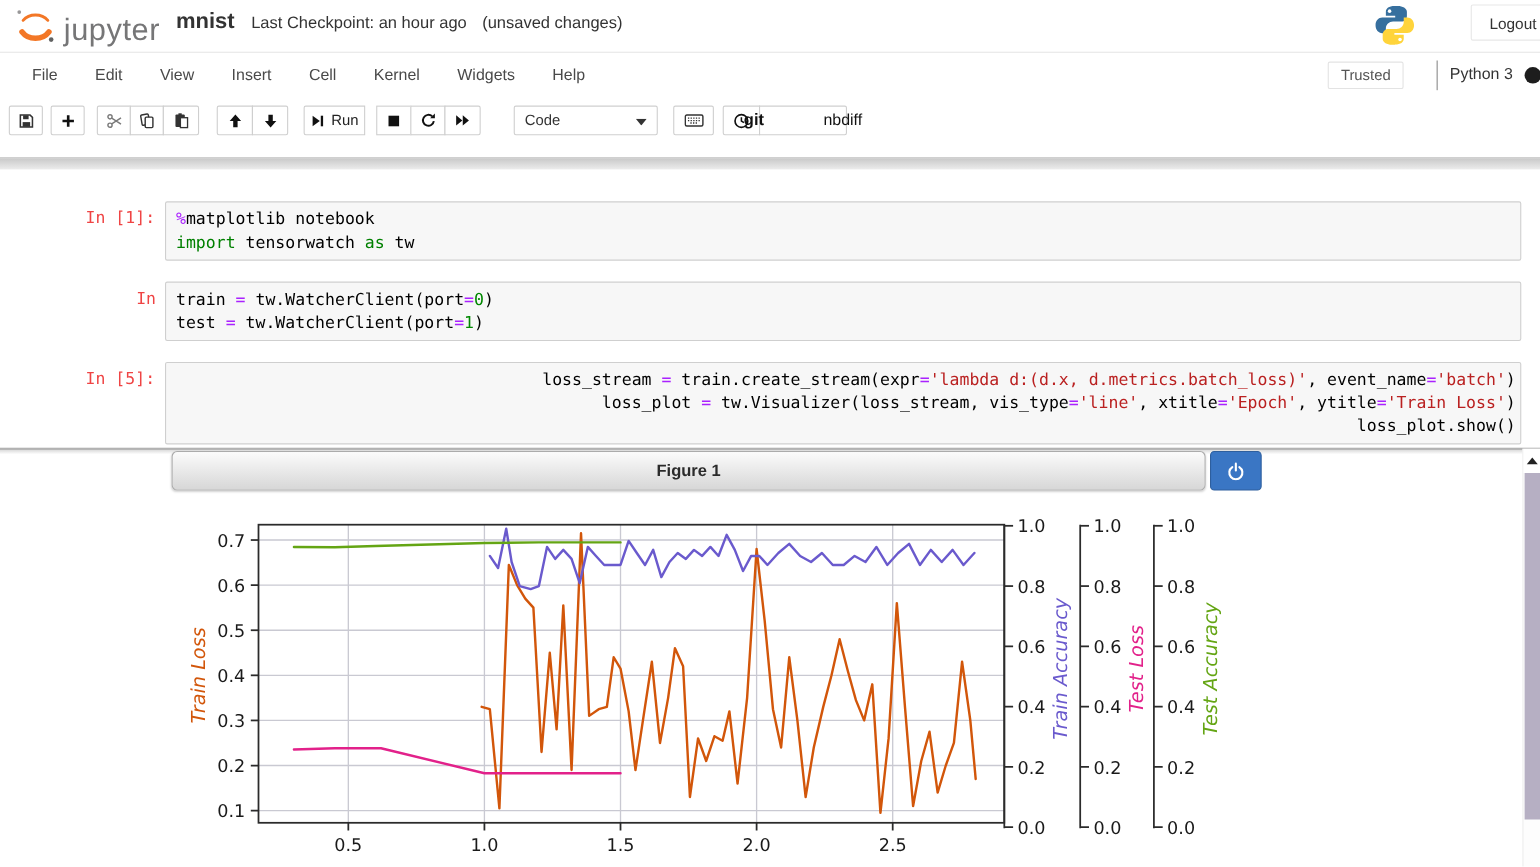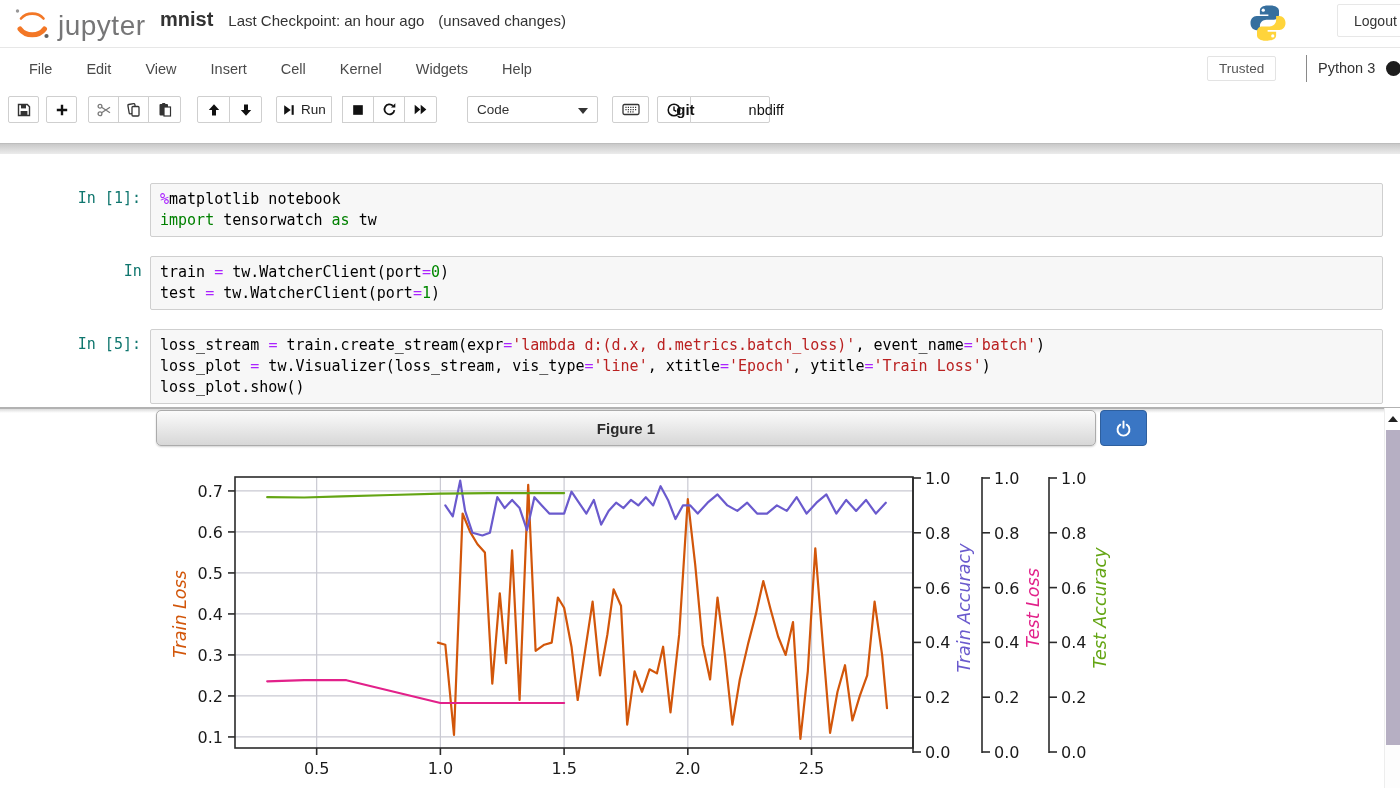--- a/index.html
+++ b/index.html
@@ -47,21 +47,21 @@
   .codesel .caret { margin-left:auto; }
   .gitbtn { font-size:14.5px; color:#111;gap:48px; }
   .gitbold { font-weight:700; margin-right:6px; font-size:15px; }
 
   
   .band { position:absolute; left:0; top:143px; width:1400px; height:11px;
           background:linear-gradient(#c9c9c9,#ececec); border-top:1px solid #bdbdbd; }
 
   
   .prompt { position:absolute; left:0; width:141px; text-align:right;
-            font-family:"DejaVu Sans Mono", monospace; font-size:15px; color:#0f766e; }
+            font-family:"DejaVu Sans Mono", monospace; font-size:15px; color:#ef4444; }
   .cellinput { position:absolute; left:150px; width:1233px; background:#f7f7f7;
                border:1px solid #cfcfcf; border-radius:2px; cursor:text; }
   .code { padding:5px 4px 5px 9px; font-family:"DejaVu Sans Mono", monospace;
           font-size:15px; line-height:21px; white-space:pre; color:#000; }
   .tok-plain { color:#000; }
   .tok-op { color:#AA22FF; }
   .tok-kw { color:#008000; font-weight:normal; }
   .tok-num { color:#080; }
   .tok-str { color:#BA2121; }
 
@@ -242,21 +242,21 @@
   <div class="cellinput" style="top:183px;height:54px;">
     <div class="code"><div><span class="tok-op">%</span><span class="tok-plain">matplotlib notebook</span></div><div><span class="tok-kw">import</span><span class="tok-plain"> tensorwatch </span><span class="tok-kw">as</span><span class="tok-plain"> tw</span></div></div>
   </div>
 
   <div class="prompt" style="top:262px;margin-left:46px;">In [2]:</div>
   <div class="cellinput" style="top:256px;height:54px;">
     <div class="code"><div><span class="tok-plain">train </span><span class="tok-op">=</span><span class="tok-plain"> tw.WatcherClient(port</span><span class="tok-op">=</span><span class="tok-num">0</span><span class="tok-plain">)</span></div><div><span class="tok-plain">test </span><span class="tok-op">=</span><span class="tok-plain"> tw.WatcherClient(port</span><span class="tok-op">=</span><span class="tok-num">1</span><span class="tok-plain">)</span></div></div>
   </div>
 
   <div class="prompt" style="top:335px;">In [5]:</div>
-  <div class="cellinput" style="top:329px;height:75px;">
+  <div class="cellinput" style="top:329px;height:75px;text-align:right;">
     <div class="code"><div><span class="tok-plain">loss_stream </span><span class="tok-op">=</span><span class="tok-plain"> train.create_stream(expr</span><span class="tok-op">=</span><span class="tok-str">'lambda d:(d.x, d.metrics.batch_loss)'</span><span class="tok-plain">, event_name</span><span class="tok-op">=</span><span class="tok-str">'batch'</span><span class="tok-plain">)</span></div><div><span class="tok-plain">loss_plot </span><span class="tok-op">=</span><span class="tok-plain"> tw.Visualizer(loss_stream, vis_type</span><span class="tok-op">=</span><span class="tok-str">'line'</span><span class="tok-plain">, xtitle</span><span class="tok-op">=</span><span class="tok-str">'Epoch'</span><span class="tok-plain">, ytitle</span><span class="tok-op">=</span><span class="tok-str">'Train Loss'</span><span class="tok-plain">)</span></div><div><span class="tok-plain">loss_plot.show()</span></div></div>
   </div>
 
   <div class="divline"></div>
   <div class="divshadow"></div>
 
   <div class="figbar">
     <span class="figtitle">Figure 1</span>
   </div>
   <button class="powerbtn">

